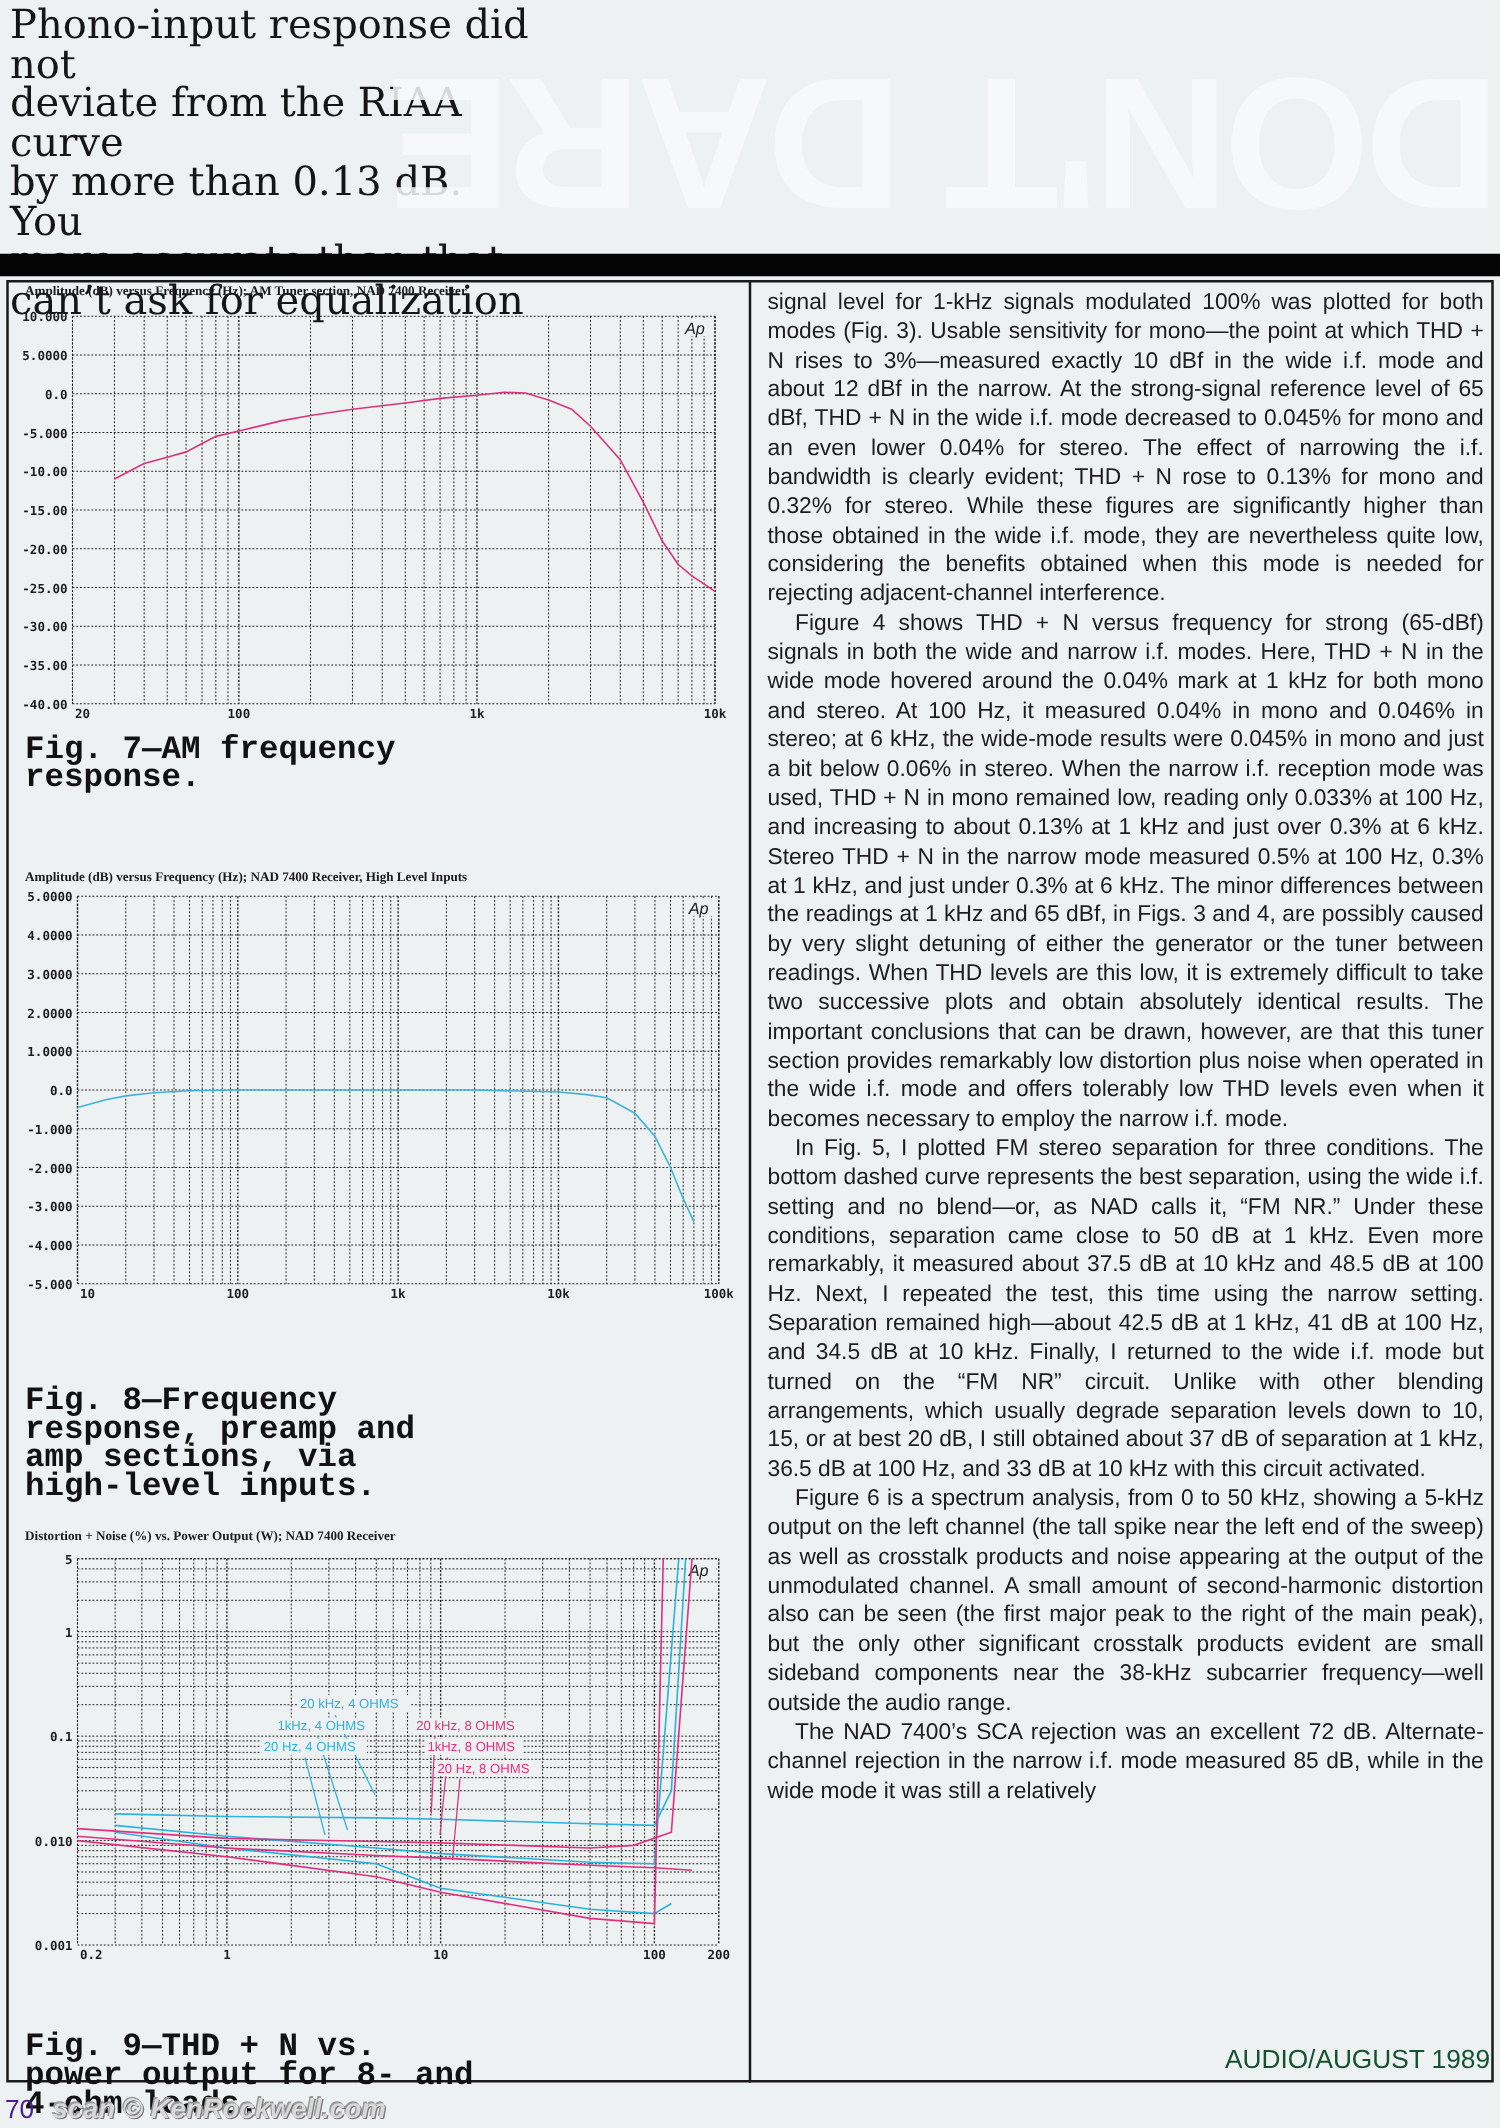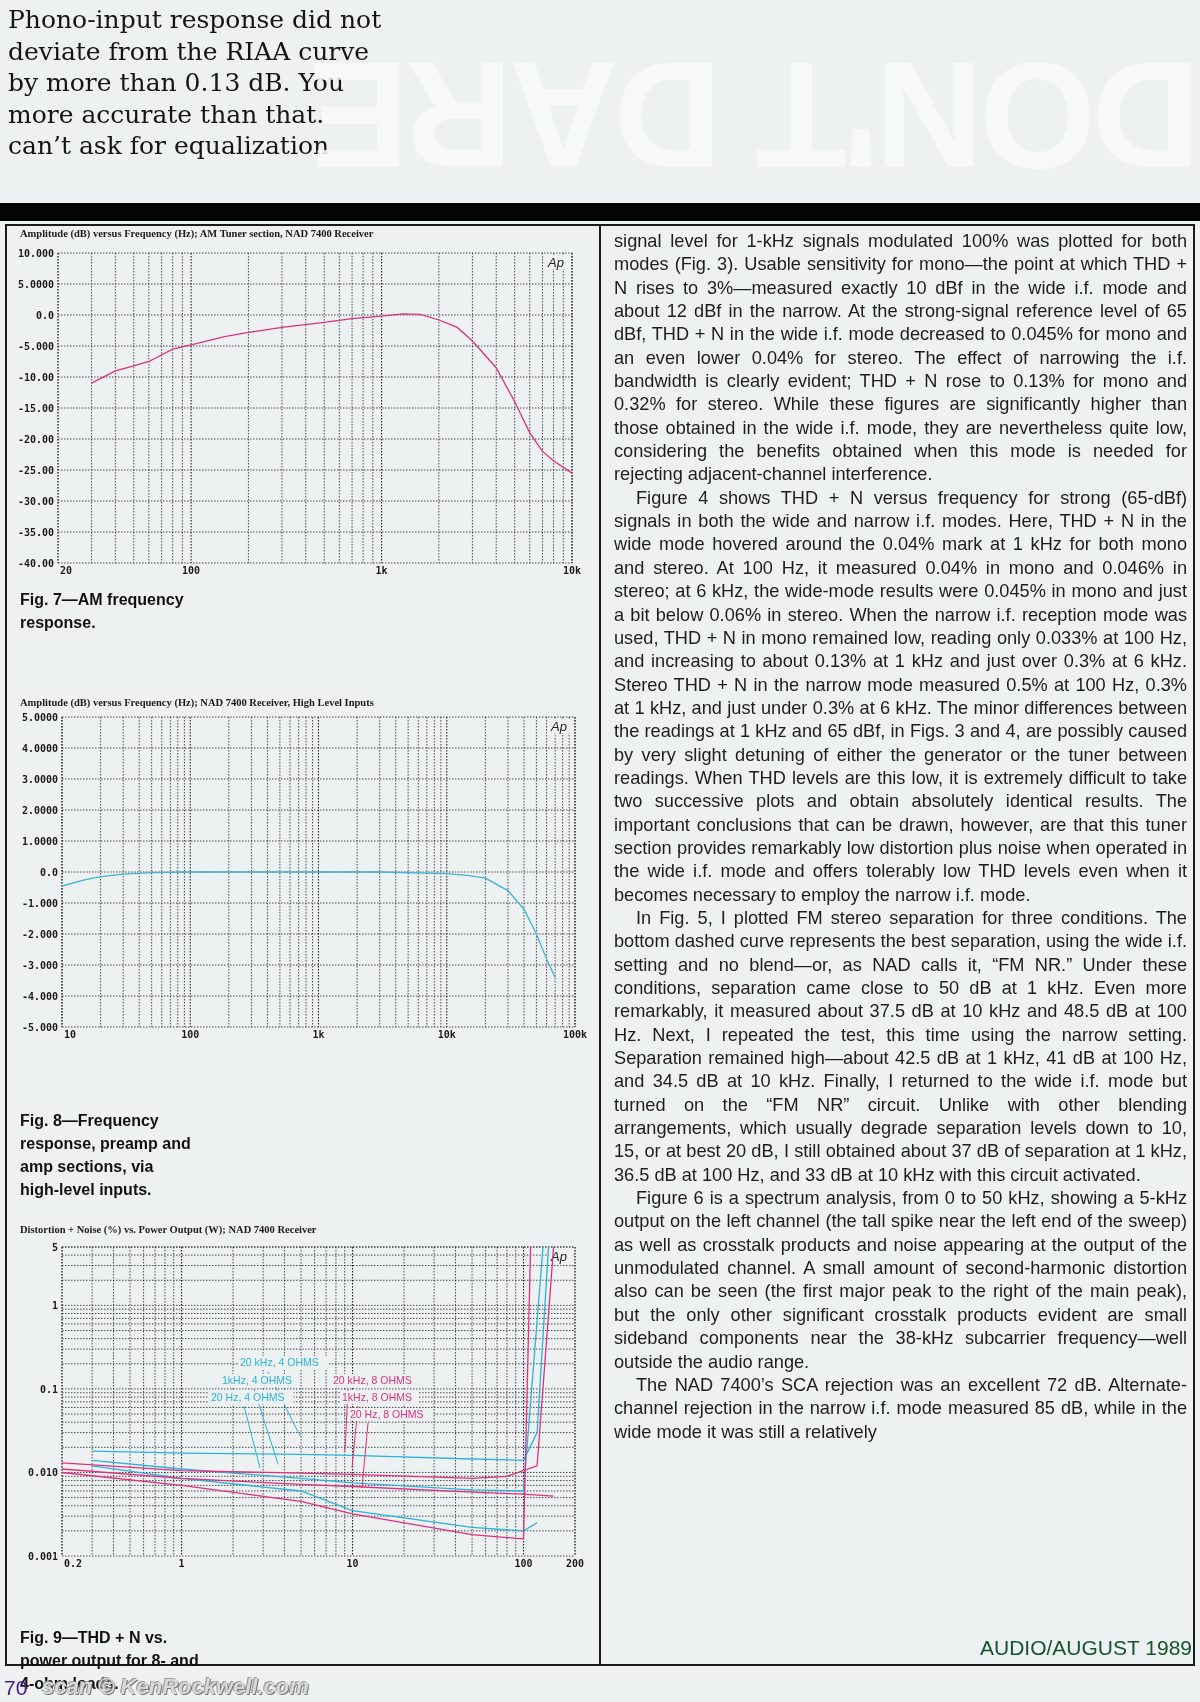--- a/index.html
+++ b/index.html
@@ -1,25 +1,25 @@
 <!DOCTYPE html>
 <html><head>
 <meta charset="utf-8">
 <style>
   html,body{margin:0;padding:0;}
   body{width:1200px;height:1702px;background:#eef1f2;position:relative;overflow:hidden;font-family:"Liberation Sans",sans-serif;color:#111;}
-  .pull-quote{position:absolute;left:8px;top:4px;width:420px;font-family:"DejaVu Serif","Liberation Serif",serif;font-size:25px;line-height:31.5px;color:#151515;}
+  .pull-quote{position:absolute;left:8px;top:4px;width:420px;font-family:"DejaVu Serif","Liberation Serif",serif;font-size:32px;line-height:31.5px;color:#151515;}
   .ghost-headline{position:absolute;left:640px;top:40px;width:560px;height:150px;font-family:"Liberation Sans",sans-serif;font-weight:bold;font-size:150px;line-height:150px;color:#f8fafb;transform:scale(-1,-1);letter-spacing:-4px;white-space:nowrap;opacity:.85;}
   .top-rule{position:absolute;left:0;top:203px;width:1200px;height:18px;background:#050505;}
   .frame{position:absolute;left:5px;top:224px;width:1190px;height:1442px;border:2px solid #1a1a1a;box-sizing:border-box;}
   .col-divider{position:absolute;left:599px;top:224px;width:2px;height:1442px;background:#1a1a1a;}
   .chart-title{position:absolute;font-family:Liberation Serif, serif;font-weight:bold;font-size:10.5px;color:#1b1b1b;white-space:nowrap;}
   .chart-svg{position:absolute;}
   .tick{font-family:"DejaVu Sans Mono","Liberation Mono",monospace;font-weight:bold;font-size:10px;fill:#1b1b1b;}
-  .caption{position:absolute;font-family:Liberation Sans, sans-serif;font-weight:bold;font-size:16px;line-height:23px;color:#111;}
+  .caption{position:absolute;font-family:Liberation Mono, monospace;font-weight:bold;font-size:26px;line-height:23px;color:#111;}
   .article{position:absolute;left:614px;top:230px;width:573px;font-family:"Liberation Sans",sans-serif;font-size:18.2px;line-height:23.35px;color:#1d1d1d;text-align:justify;}
   .article p{margin:0;text-indent:0;}
   .article p.indent{text-indent:22px;}
   .page-num{position:absolute;left:4px;top:1676px;font-size:21px;color:#4c1d95;}
   .watermark{position:absolute;left:42px;top:1674px;font-family:"Liberation Sans",sans-serif;font-style:italic;font-weight:bold;font-size:22px;color:#d8d8d8;text-shadow:1px 1px 0 #7a7a7a,-1px -1px 0 #9a9a9a;letter-spacing:0px;text-align:right;}
   .issue{position:absolute;right:8px;top:1636px;font-size:21px;color:#14532d;}
   .ap-logo{font-family:"Liberation Sans",sans-serif;font-style:italic;font-size:13px;fill:#222;}
   .legend-lbl{font-family:"Liberation Sans",sans-serif;font-size:10.5px;}
 </style>
 </head>

